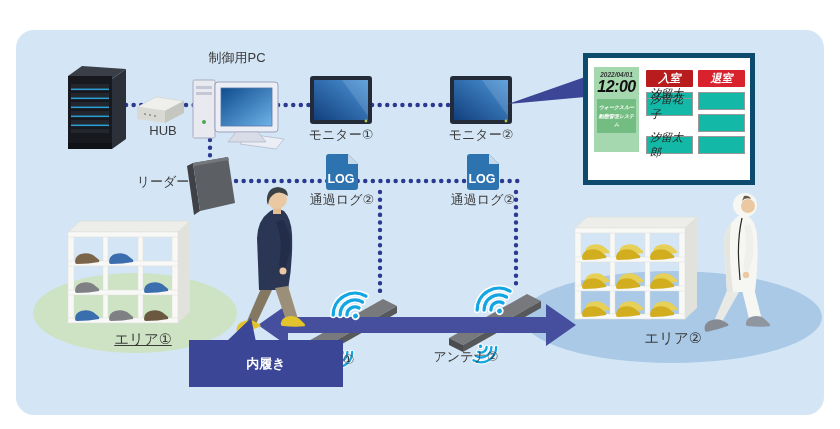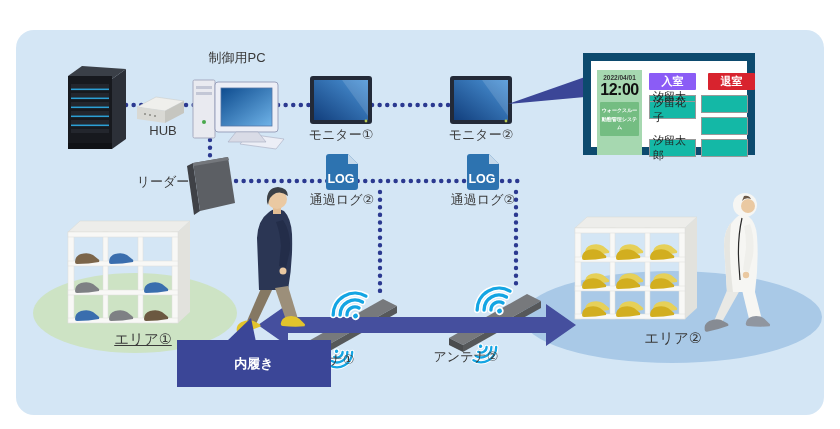--- a/index.html
+++ b/index.html
@@ -8,38 +8,38 @@
   #bluepanel{position:absolute;left:16px;top:30px;width:808px;height:385px;
              background:#d4e6f5;border-radius:18px;}
   #diagram-svg{position:absolute;left:0;top:0;width:840px;height:429px;}
   .lbl{position:absolute;transform:translateX(-50%);font-size:13px;line-height:1.28;
        color:#3a3a3a;white-space:nowrap;text-align:center;}
   .lbl.big{font-size:14.5px;}
   
   .wfw{stroke:#ffffff;stroke-width:5.5;fill:none;stroke-linecap:round;}
   .wfb{stroke:#14a5e3;stroke-width:2.9;fill:none;stroke-linecap:round;}
   
-  #callout-box{position:absolute;left:177px;top:340px;width:154px;height:47px;
+  #callout-box{position:absolute;left:189px;top:340px;width:154px;height:47px;
                background:#3b4697;color:#fff;display:flex;flex-direction:column;
                align-items:center;justify-content:center;font-size:13px;font-weight:bold;
                line-height:1.35;}
   
-  #display-panel{position:absolute;left:583px;top:53px;width:172px;height:102px;
-                 background:#ffffff;border:8px solid #0c4a6e;box-sizing:border-box;}
+  #display-panel{position:absolute;left:583px;top:53px;width:172px;height:132px;
+                 background:#ffffff;border:5px solid #0c4a6e;box-sizing:border-box;font-style:italic;}
   .dp-side{position:absolute;left:6px;top:9px;width:45px;height:85px;background:#a6d8b0;
            text-align:center;}
   .dp-date{font-size:6.5px;font-weight:bold;color:#333;padding-top:4px;}
   .dp-time{font-size:16px;font-weight:bold;color:#111;letter-spacing:-0.5px;}
   .dp-badge{margin:3px 3px 0 3px;background:#74bd82;color:#fff;font-size:5px;
             font-weight:bold;line-height:1.7;padding:4px 0;border-radius:1px;}
   .dp-head{position:absolute;top:12px;width:47px;height:17px;color:#fff;font-size:11px;
            font-weight:bold;display:flex;align-items:center;justify-content:center;
            border-radius:1px;}
-  .dp-head.in{left:58px;background:#8b5cf6;}
-  .dp-head.out{left:117px;background:#d8232e;}
+  .dp-head.in{left:58px;background:#b91c1c;}
+  .dp-head.out{left:110px;background:#d8232e;}
   .dp-cell{position:absolute;width:47px;height:18px;background:#14b8a6;border:1px solid #999;
            box-sizing:border-box;font-size:11px;color:#222;display:flex;align-items:center;
            padding-left:3px;}
   .dp-cell.name{left:58px;}
   .dp-cell.out{left:110px;}
 </style>
 </head>
 <body>
 
 <div id="stage">

